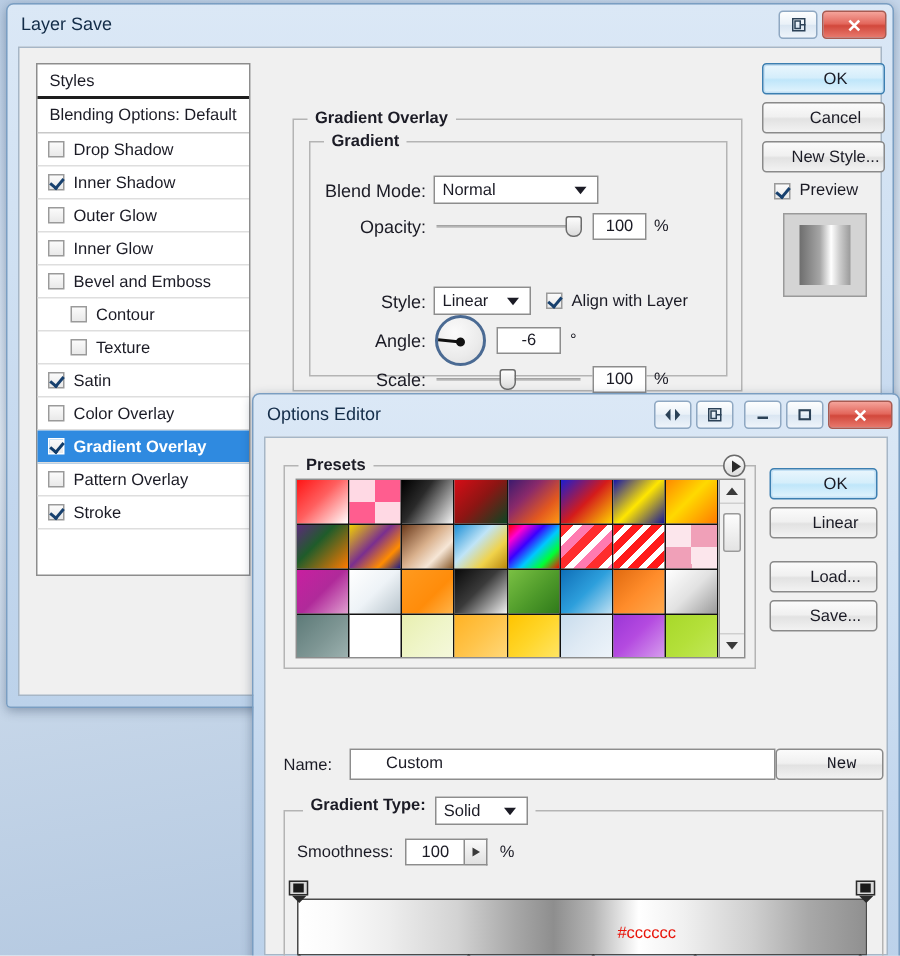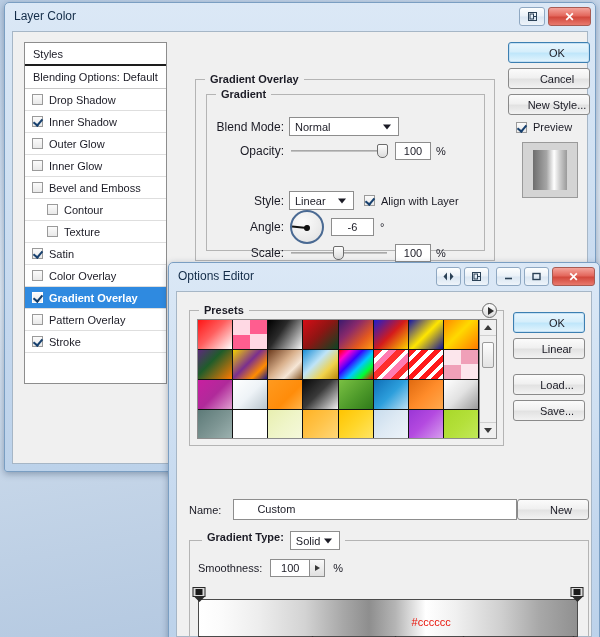--- a/index.html
+++ b/index.html
@@ -371,21 +371,21 @@
     cursor: pointer;
   }
   .spin-btn .tri { width:0;height:0;border-top:3px solid transparent;border-bottom:3px solid transparent;border-left:5px solid #3a3a3a; }
 </style>
 </head>
 <body>
 
 <div class="window" id="layer-style">
 
   <div class="titlebar">
-    <span class="titlebar-text">Layer Color</span>
+    <span class="titlebar-text">Layer Save</span>
     <div class="tb-buttons">
       <div class="tb-btn sys">
         <svg width="11" height="11" viewBox="0 0 11 11" aria-hidden="true">
           <rect x="1.5" y="1.5" width="8" height="8" fill="none" stroke="#2b4156"></rect>
           <rect x="3" y="3" width="3.5" height="5" fill="none" stroke="#2b4156"></rect>
           <path d="M7 5.5 H10" stroke="#2b4156" fill="none"></path>
         </svg>
       </div>
       <div class="tb-btn close">✕</div>
     </div>
@@ -610,27 +610,27 @@
     </div>
 
     <div class="btn primary" style="position:absolute; left:336px; top:20px; width:72px; height:21px;">OK</div>
     <div class="btn" style="position:absolute; left:336px; top:46px; width:72px; height:21px;">Linear</div>
     <div class="btn" style="position:absolute; left:336px; top:82px; width:72px; height:21px;">Load...</div>
     <div class="btn" style="position:absolute; left:336px; top:108px; width:72px; height:21px;">Save...</div>
 
     <div class="row" style="left:12px; top:207px; width:400px;">
       <span>Name:</span>
       <div class="tbox" style="width:284px; height:21px; line-height:19px; text-align:left; padding-left:23px; margin-left:12px;">Custom</div>
-      <div class="btn" style="width:72px; height:21px; ">New</div>
+      <div class="btn" style="width:72px; height:21px; font-family:Liberation Mono, monospace;">New</div>
     </div>
 
     <div class="group" id="grp-gradtype">
       <span class="legend" style="display:flex; align-items:flex-start; gap:6px; top:-10px; left:12px;">
         <span>Gradient Type:</span>
-        <span class="select" style="width:50px; font-weight:normal;">
+        <span class="select" style="width:62px; font-weight:normal;">
           <span>Solid</span>
           <span class="arw"></span>
         </span>
       </span>
 
       <div class="row" style="left:8px; top:18px;">
         <span>Smoothness:</span>
         <div class="tbox" style="width:40px; margin-left:8px;">100</div>
         <div class="spin-btn">
             <span class="tri"></span>

